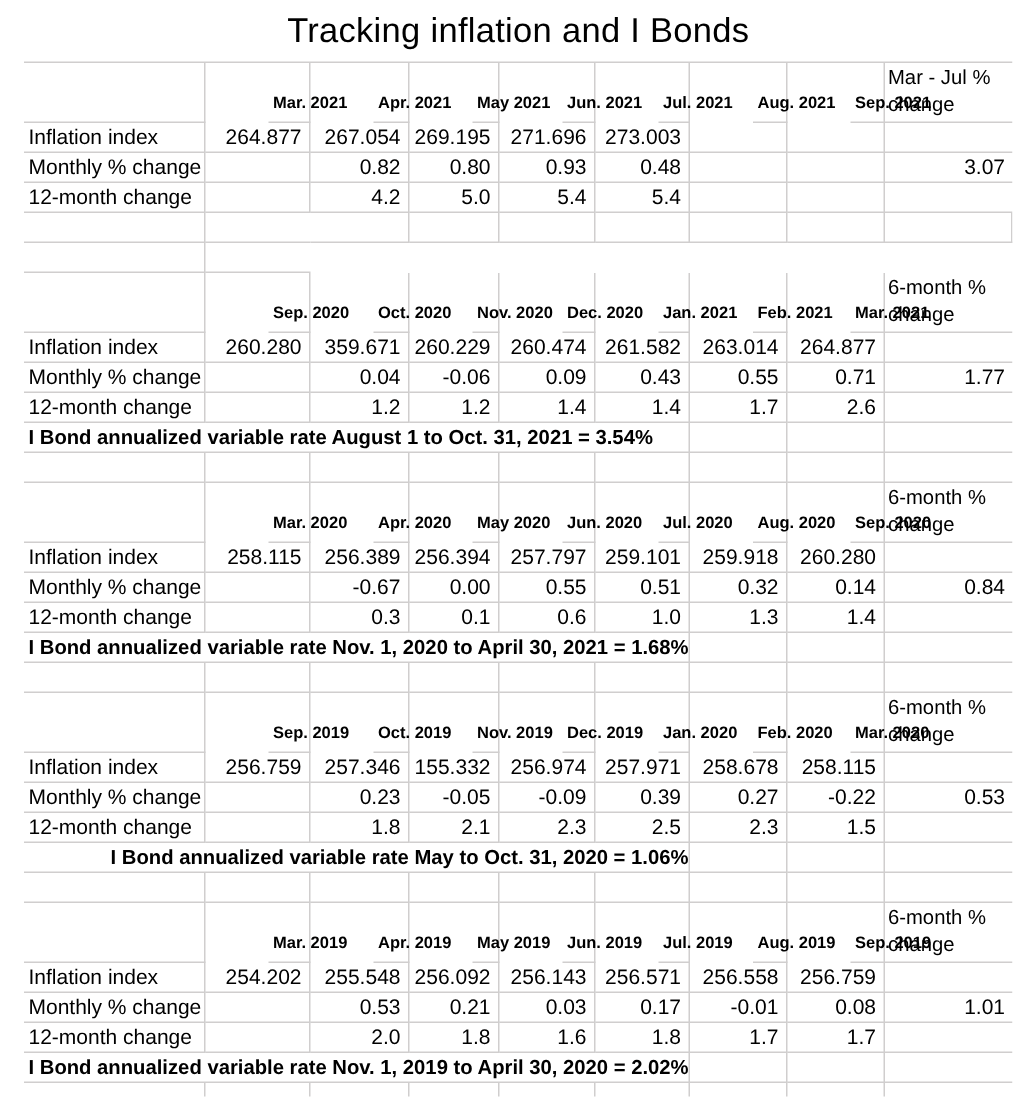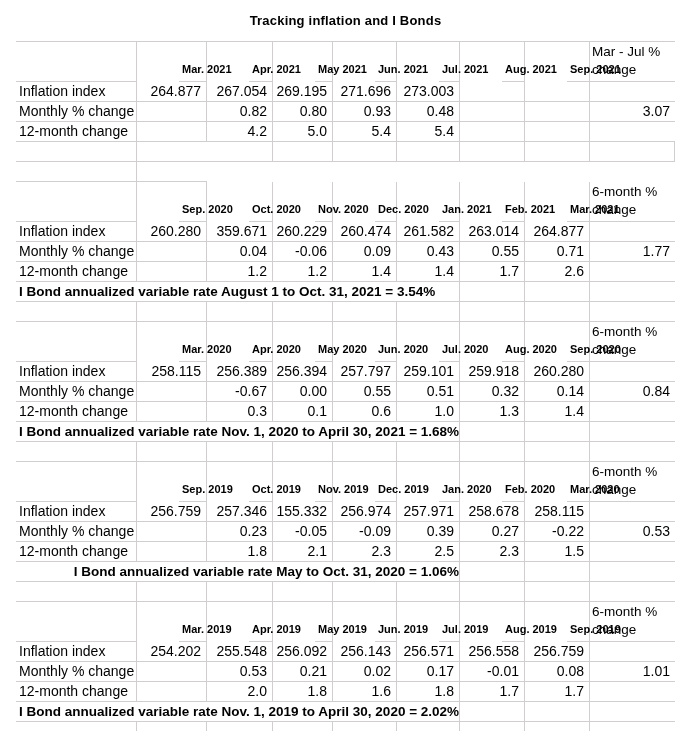--- a/index.html
+++ b/index.html
@@ -5,21 +5,21 @@
   html,body{margin:0;padding:0}
   body{
     width:675px;height:731px;overflow:hidden;
     background:#ffffff;color:#000000;
     font-family:"Liberation Sans",sans-serif;
     position:relative;
   }
   .title{
     margin-left:16px;width:659px;height:41px;
     display:flex;align-items:center;justify-content:center;
-    font-size:13px;font-weight:bold;letter-spacing:.2px;
+    font-size:23px;font-weight:normal;letter-spacing:.2px;
   }
   .sheet{
     margin-left:16px;width:659px;
     border-top:1px solid var(--grid,#d0cece);
   }
   .tbl{
     display:grid;
     grid-template-columns:121px 70px 66px 60px 64px 63px 65px 65px 85px;
     grid-template-rows:40px 20px 20px 20px 20px 20px;
   }
@@ -287,21 +287,21 @@
       <div class="cell num">256.092</div>
       <div class="cell num">256.143</div>
       <div class="cell num">256.571</div>
       <div class="cell num">256.558</div>
       <div class="cell num">256.759</div>
       <div class="cell num last"></div>
       <div class="cell lbl">Monthly % change</div>
       <div class="cell num"></div>
       <div class="cell num">0.53</div>
       <div class="cell num">0.21</div>
-      <div class="cell num">0.02</div>
+      <div class="cell num">0.03</div>
       <div class="cell num">0.17</div>
       <div class="cell num">-0.01</div>
       <div class="cell num">0.08</div>
       <div class="cell num last">1.01</div>
       <div class="cell lbl">12-month change</div>
       <div class="cell num"></div>
       <div class="cell num">2.0</div>
       <div class="cell num">1.8</div>
       <div class="cell num">1.6</div>
       <div class="cell num">1.8</div>

